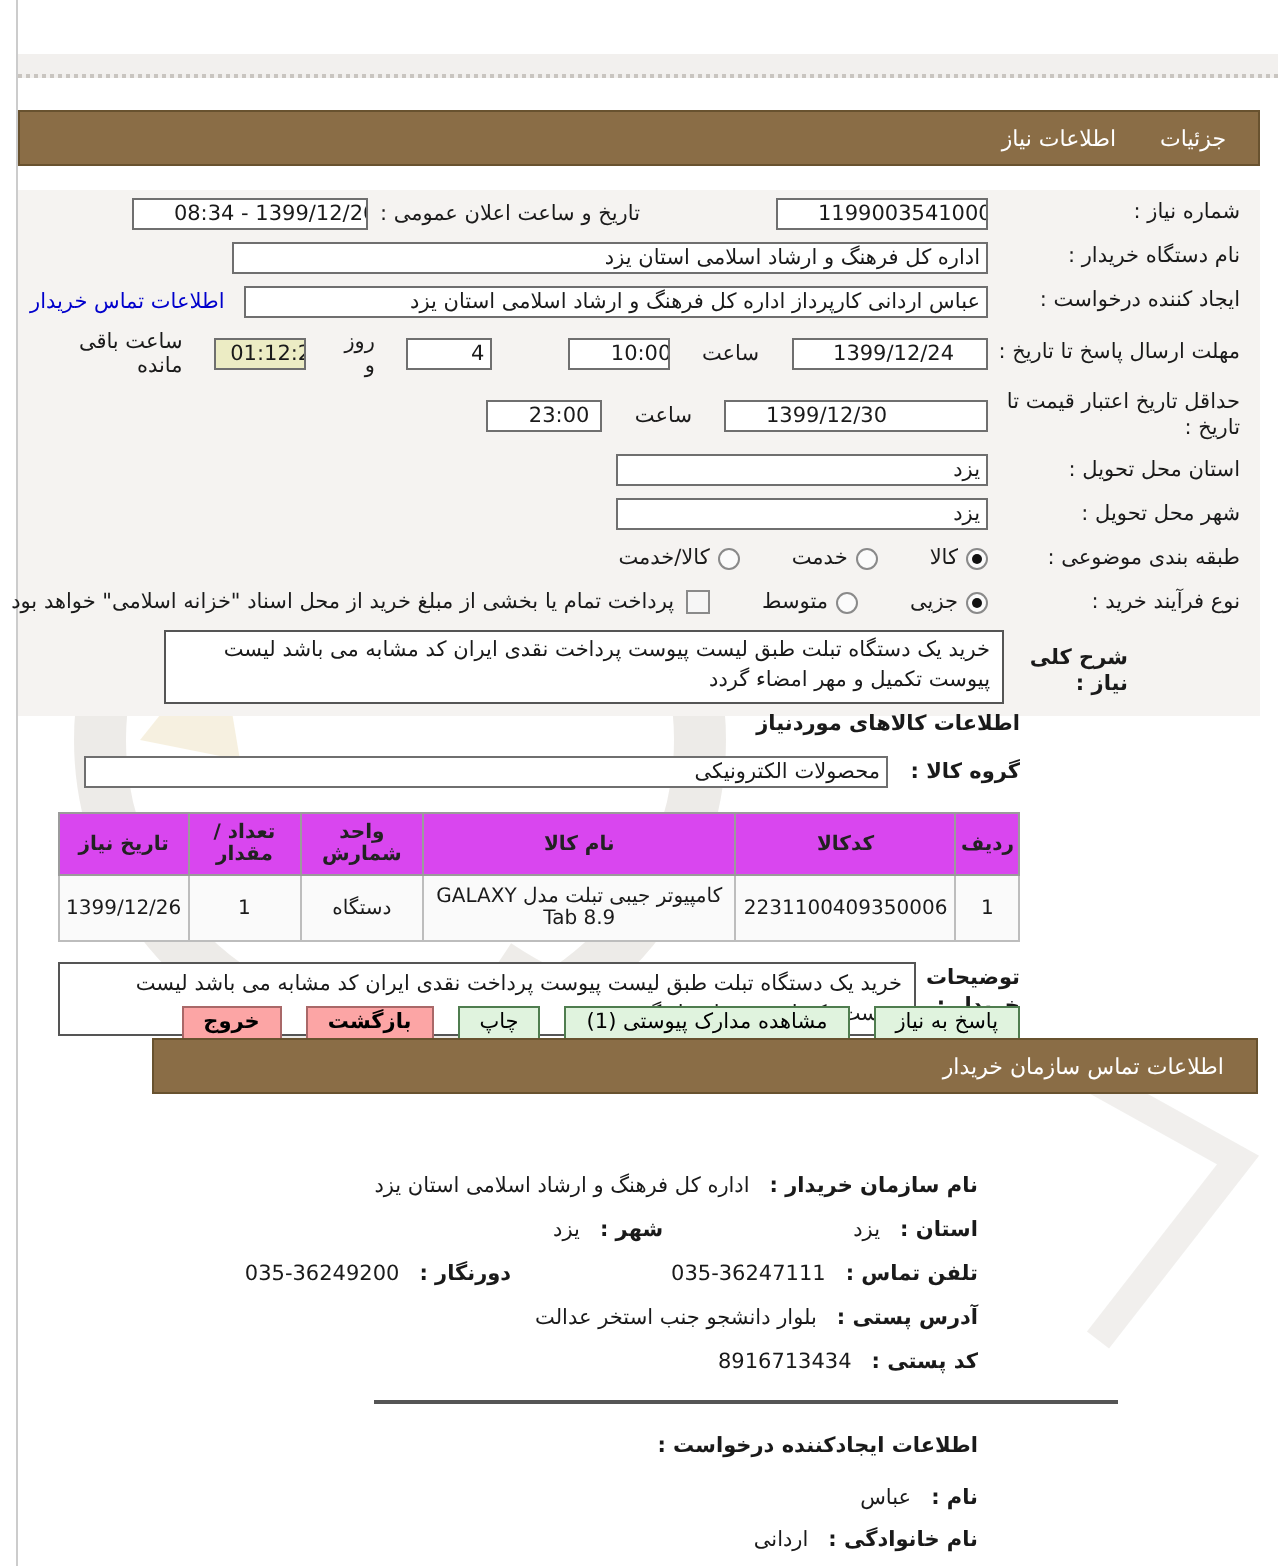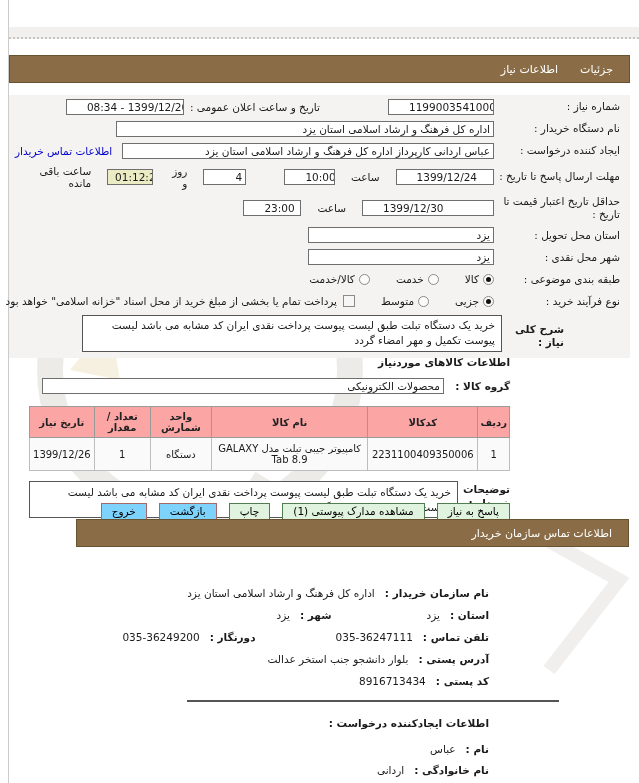--- a/index.html
+++ b/index.html
@@ -48,36 +48,36 @@
   .descbox { background:#fff; border:1px solid #555; width:420px; min-height:36px; padding:2px 6px; line-height:1.45; white-space:normal; font-size:10.5px; }
 
   .goods { position:absolute; top:356px; right:129px; width:481px; }
   .sectitle { font-weight:bold; font-size:10.5px; margin-bottom:10px; }
   .grouprow { display:flex; align-items:center; margin-bottom:12px; }
   .grouplabel { font-weight:bold; width:66px; flex-shrink:0; }
   .groupbox { width:402px; }
 
   table.goods-table { border-collapse:collapse; width:100%; background:#fff; }
   .goods-table th {
-    background:#fca5a5; border:1px solid #9b9b9b; font-size:10px; font-weight:bold;
+    background:#d946ef; border:1px solid #9b9b9b; font-size:10px; font-weight:bold;
     padding:4px 2px; color:#222;margin-top:12px;
   }
   .goods-table td { border:1px solid #bdbdbd; border-top:none; font-size:10px; padding:5px 3px; text-align:center; background:#fafafa; }
   .td-ltr { direction:ltr; }
 
   .notesrow { display:flex; align-items:flex-start; margin-top:10px; }
   .noteslabel { font-weight:bold; width:52px; flex-shrink:0; line-height:1.3; padding-top:2px; }
   .notesbox { background:#fff; border:1px solid #555; flex:1; min-height:22px; padding:3px 6px; line-height:1.4; }
 
   .btnrow { position:absolute; top:503px; right:129px; display:flex; gap:12px; align-items:center; }
   .btn {
     border:1px solid #4f7d4f; background:#e0f3de; font-size:10.5px; padding:1px 10px 2px;
     font-family:"DejaVu Sans", sans-serif; cursor:pointer; white-space:nowrap;
   }
-  .btn.pink { border-color:#a96868; background:#7dd3fc; }
+  .btn.pink { border-color:#a96868; background:#fca5a5;font-weight:bold; }
 
   .contact { position:absolute; top:586px; right:150px; width:420px; }
   .crow { display:flex; align-items:center; margin-bottom:8px; min-height:14px; }
   .clabel { font-weight:bold; white-space:nowrap; }
   .cval { margin-right:10px; white-space:nowrap; }
   .cpair2 { margin-right:95px; display:flex; align-items:center; }
   .divider { position:absolute; top:700px; right:80px; width:372px; height:2px; background:#555; }
 
   .creator { position:absolute; top:716px; right:150px; width:360px; }
   .creator .crow { margin-bottom:7px; }
@@ -143,21 +143,21 @@
     <span class="sep">ساعت</span>
     <span class="box num" style="width:58px;">23:00</span>
   </div>
 
   <div class="frow">
     <span class="flabel">استان محل تحویل :</span>
     <span class="box" style="width:186px;">یزد</span>
   </div>
 
   <div class="frow">
-    <span class="flabel">شهر محل نقدی :</span>
+    <span class="flabel">شهر محل تحویل :</span>
     <span class="box" style="width:186px;">یزد</span>
   </div>
 
   <div class="frow">
     <span class="flabel">طبقه بندی موضوعی :</span>
     <span class="radio sel"></span>
     <span class="optlabel">کالا</span>
     <span class="radio"></span>
     <span class="optlabel">خدمت</span>
     <span class="radio"></span>

